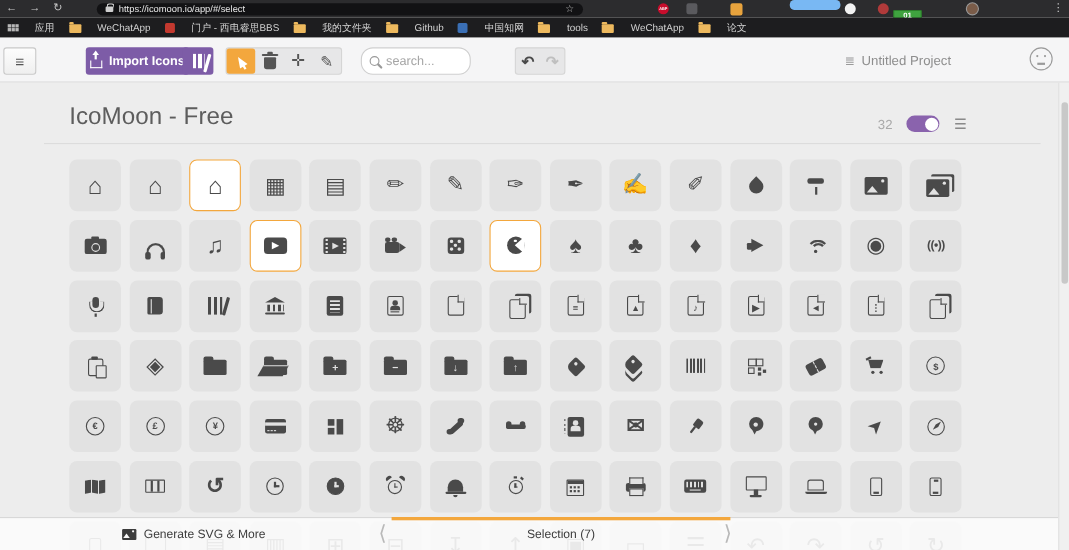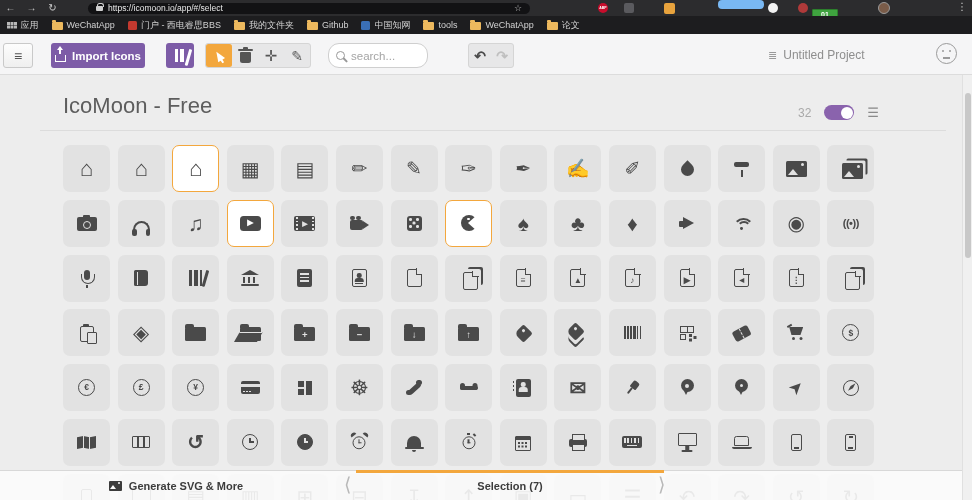--- a/index.html
+++ b/index.html
@@ -23,36 +23,36 @@
   .ext-orange{left:664px;background:#e8a33d;border-radius:2px;width:11px;height:11px}
   .ext-bluepill{left:718px;top:0;width:46px;height:9px;background:#79b8f3;border-radius:4px}
   .ext-white{left:768px;background:#f2f2f2}
   .ext-red2{left:798px;background:#b03a3a}
   .ext-badge{position:absolute;left:812px;top:9px;width:26px;height:11px;background:#3fa33f;border:1px solid #2c7f2c;
         color:#fff;font-size:7px;font-weight:bold;text-align:center;line-height:9px;border-radius:1px}
   .ext-avatar{left:878px;width:12px;height:12px;top:2px;background:#7a5c49;border:1px solid #9a9a9a}
   .nav-dots{position:absolute;right:5px;top:1px;color:#cfcfcf;font-size:10px;letter-spacing:0}
   .bmbar{position:absolute;top:16px;left:0;right:0;height:18px;background:#1d1d1f;display:flex;align-items:center;
         padding-left:6px;gap:13px;z-index:60}
-  .bm{display:flex;align-items:center;gap:4px;cursor:pointer}
+  .bm{display:flex;align-items:center;gap:15px;cursor:pointer}
   .bm-label{color:#d2d2d2;font-size:9px;white-space:nowrap}
   .cs-bmf{position:relative;width:11px;height:8px;background:#edb95e;border-radius:1px;margin-top:1px}
   .cs-bmf::before{content:"";position:absolute;top:-2px;left:0;width:4.5px;height:2px;background:#edb95e;border-radius:1px 1px 0 0}
   .cs-apps{position:relative;width:2.5px;height:2.5px;background:#b8b8b8;margin:0 7px 0 1px;
         box-shadow:3.5px 0 0 #b8b8b8,7px 0 0 #b8b8b8,0 3.5px 0 #b8b8b8,3.5px 3.5px 0 #b8b8b8,7px 3.5px 0 #b8b8b8;
         margin-top:-3px}
   .fav{width:9px;height:9px;border-radius:1.5px}
   .fav-red{background:#c3392f}
   .fav-blue{background:#3a6fb5}
 
   
   .toolbar{position:absolute;top:34px;left:0;right:0;height:41px;background:#f5f5f6;border-bottom:1px solid #dcdcdc;z-index:50}
   .tbtn{position:absolute;top:9px;height:25px;border-radius:3px;display:flex;align-items:center;justify-content:center;cursor:pointer}
   .btn-ham{left:3px;width:30px;background:linear-gradient(#fdfdfd,#efefef);border:1px solid #c9c9c9;color:#555;font-size:14px;font-weight:bold}
-  .btn-import{left:51px;width:94px;background:#7d5ca7;color:#fff;font-size:11.5px;font-weight:bold;gap:6px}
+  .btn-import{left:78px;width:94px;background:#7d5ca7;color:#fff;font-size:11.5px;font-weight:bold;gap:6px}
   .btn-lib{left:166px;width:28px;background:#7d5ca7;color:#fff}
   .cs-up{position:relative;width:11px;height:7px;border:1.6px solid #fff;border-top:none;margin-top:5px}
   .cs-up::before{content:"";position:absolute;top:-7px;left:3px;width:1.8px;height:6px;background:#fff}
   .cs-up::after{content:"";position:absolute;top:-8.5px;left:0.8px;border-left:3.2px solid transparent;border-right:3.2px solid transparent;border-bottom:4px solid #fff}
   .toolgrp{position:absolute;left:205px;top:9px;width:106px;height:25px;background:#e7e7e8;border:1px solid #d5d5d5;border-radius:3px;display:flex}
   .tool{flex:1;display:flex;align-items:center;justify-content:center;color:#555;cursor:pointer}
   .tool.active{background:#f3a73d;border-radius:2.5px;color:#fff}
   .cs-cur{width:0;height:0;border-left:4.5px solid transparent;border-right:4.5px solid transparent;border-bottom:10px solid #fff;
         transform:rotate(-32deg);position:relative}
   .cs-cur::after{content:"";position:absolute;left:-1.2px;top:9px;width:2.4px;height:4px;background:#fff}
@@ -244,21 +244,21 @@
   .cs-dsp::after{bottom:-6.5px;left:50%;transform:translateX(-50%);width:11px;height:2px;background:currentColor;border-radius:1px}
   .cs-lap{width:15px;height:10px;border:1.7px solid currentColor;border-radius:2.5px 2.5px 0 0;margin-top:-2px}
   .cs-lap::after{bottom:-3.8px;left:50%;transform:translateX(-50%);width:20px;height:2.2px;background:currentColor;border-radius:0 0 2px 2px}
   .cs-mob{width:11px;height:17px;border:1.7px solid currentColor;border-radius:2px}
   .cs-mob::before{bottom:1px;left:2px;right:2px;height:1.5px;background:currentColor}
   .cs-mob.m2::after{top:1.5px;left:2.5px;right:2.5px;height:1.3px;background:currentColor}
 
   
   .footer{position:absolute;left:0;right:0;bottom:0;height:30px;background:rgba(251,251,251,0.9);
         border-top:1px solid #d8d8d8;z-index:20;display:flex;align-items:center}
-  .fseg{display:flex;align-items:center;justify-content:center;gap:7px;font-size:11px;color:#3c3c3c;font-weight:bold;cursor:pointer;height:100%}
+  .fseg{display:flex;align-items:center;justify-content:center;gap:7px;font-size:11px;color:#3c3c3c;font-weight:normal;cursor:pointer;height:100%}
   .fseg-left{width:352px}.fseg-center{width:316px}.fseg-right{width:304px}
   .selbar{position:absolute;left:356px;top:-1px;width:308px;height:3px;background:#f3a73d}
   .fchev{position:absolute;top:2px;font-size:19px;color:#b9b9b9;font-weight:normal}
   .fchev-l{left:344px}.fchev-r{left:658px}
   .cs-fimg{position:relative;width:13px;height:10px;background:#3c3c3c;border-radius:1px}
   .cs-fimg::before{content:"";position:absolute;bottom:1.5px;left:1.5px;border-left:3.2px solid transparent;border-right:3.2px solid transparent;border-bottom:4px solid #fbfbfb}
   .cs-fimg::after{content:"";position:absolute;top:1.5px;right:2px;width:2px;height:2px;border-radius:50%;background:#fbfbfb}
   .f-glyph{font-style:italic;font-size:13px}
 
   

